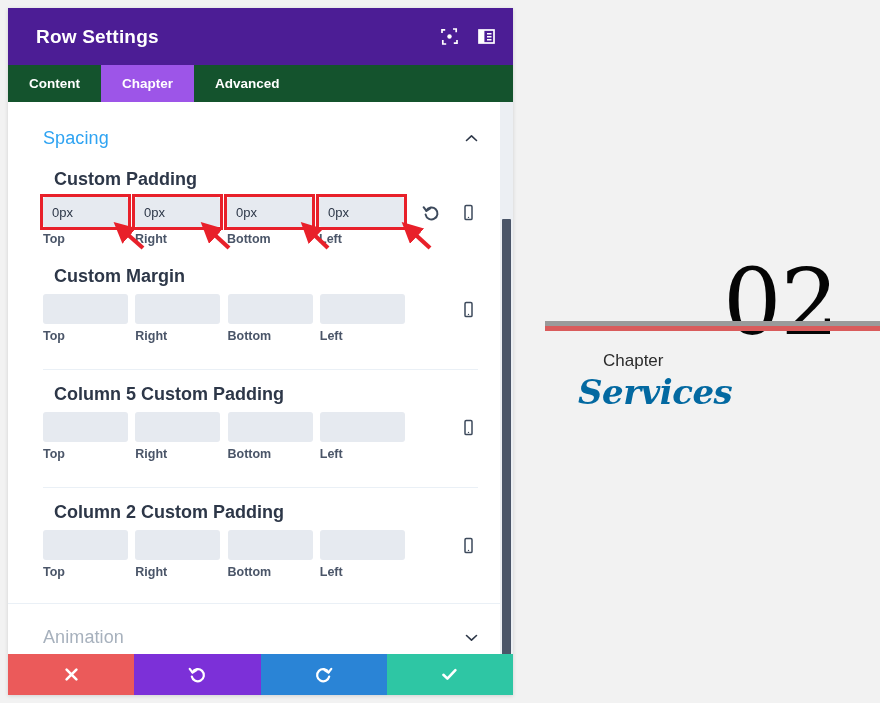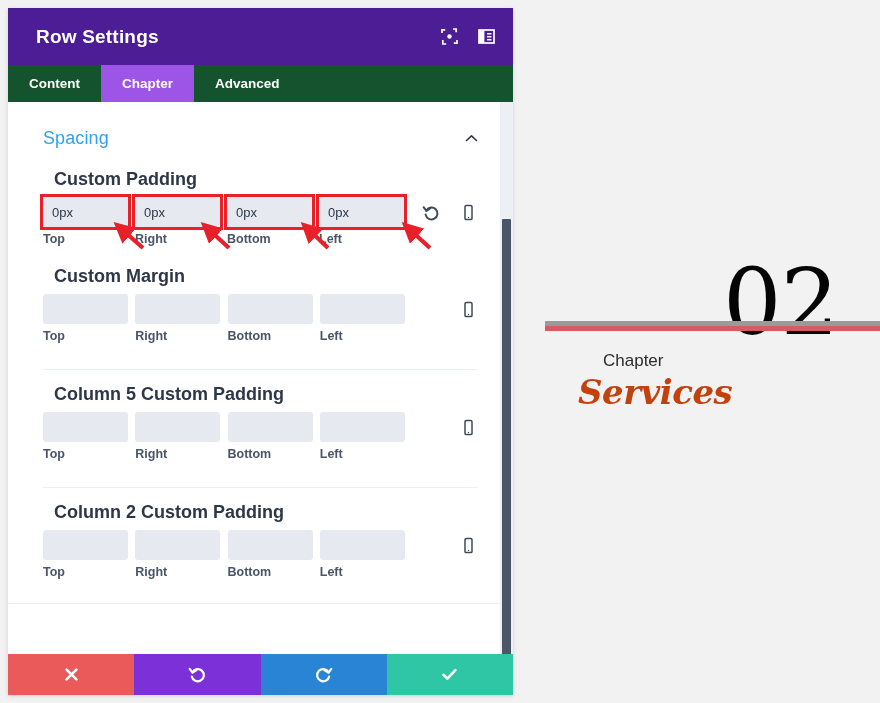--- a/index.html
+++ b/index.html
@@ -275,21 +275,21 @@
     color: #2b2b2b;
   }
   .services-word {
     position: absolute;
     left: 33px;
     top: 107px;
     font-family: "DejaVu Serif", "Liberation Serif", serif;
     font-style: italic;
     font-weight: bold;
     font-size: 34px;
-    color: #c2410c;
+    color: #0369a1;
     letter-spacing: -.5px;
   }
 
   
   .annot {
     position: absolute;
     left: 0; top: 0;
     width: 880px; height: 703px;
     pointer-events: none;
   }
@@ -473,20 +473,31 @@
                   <circle cx="8.5" cy="13.4" r="0.7" fill="#3d4a5c"></circle>
                 </svg>
               </div>
             </div>
           </div>
         </div>
 
         <div class="divider full"></div>
       </div>
 
+      <div class="section">
+        <div class="section-head muted" style="padding-top:19px;padding-bottom:18px">
+          <h2>Animation</h2>
+          <div class="chev">
+            <svg width="15" height="15" viewBox="0 0 15 15">
+              <path d="M2.5 5.5L7.5 10.2L12.5 5.5" fill="none" stroke="#2d3748" stroke-width="1.6" stroke-linecap="round" stroke-linejoin="round"></path>
+            </svg>
+          </div>
+        </div>
+
+      </div>
 
       <div class="scrollbar-track">
         <div class="scrollbar-thumb"></div>
       </div>
     </div>
 
     <div class="panel-footer">
       <div class="foot-btn cancel">
         <svg width="17" height="17" viewBox="0 0 17 17">
           <path d="M3.6 3.6L13.4 13.4M13.4 3.6L3.6 13.4" stroke="#ffffff" stroke-width="2.6" stroke-linecap="round"></path>

